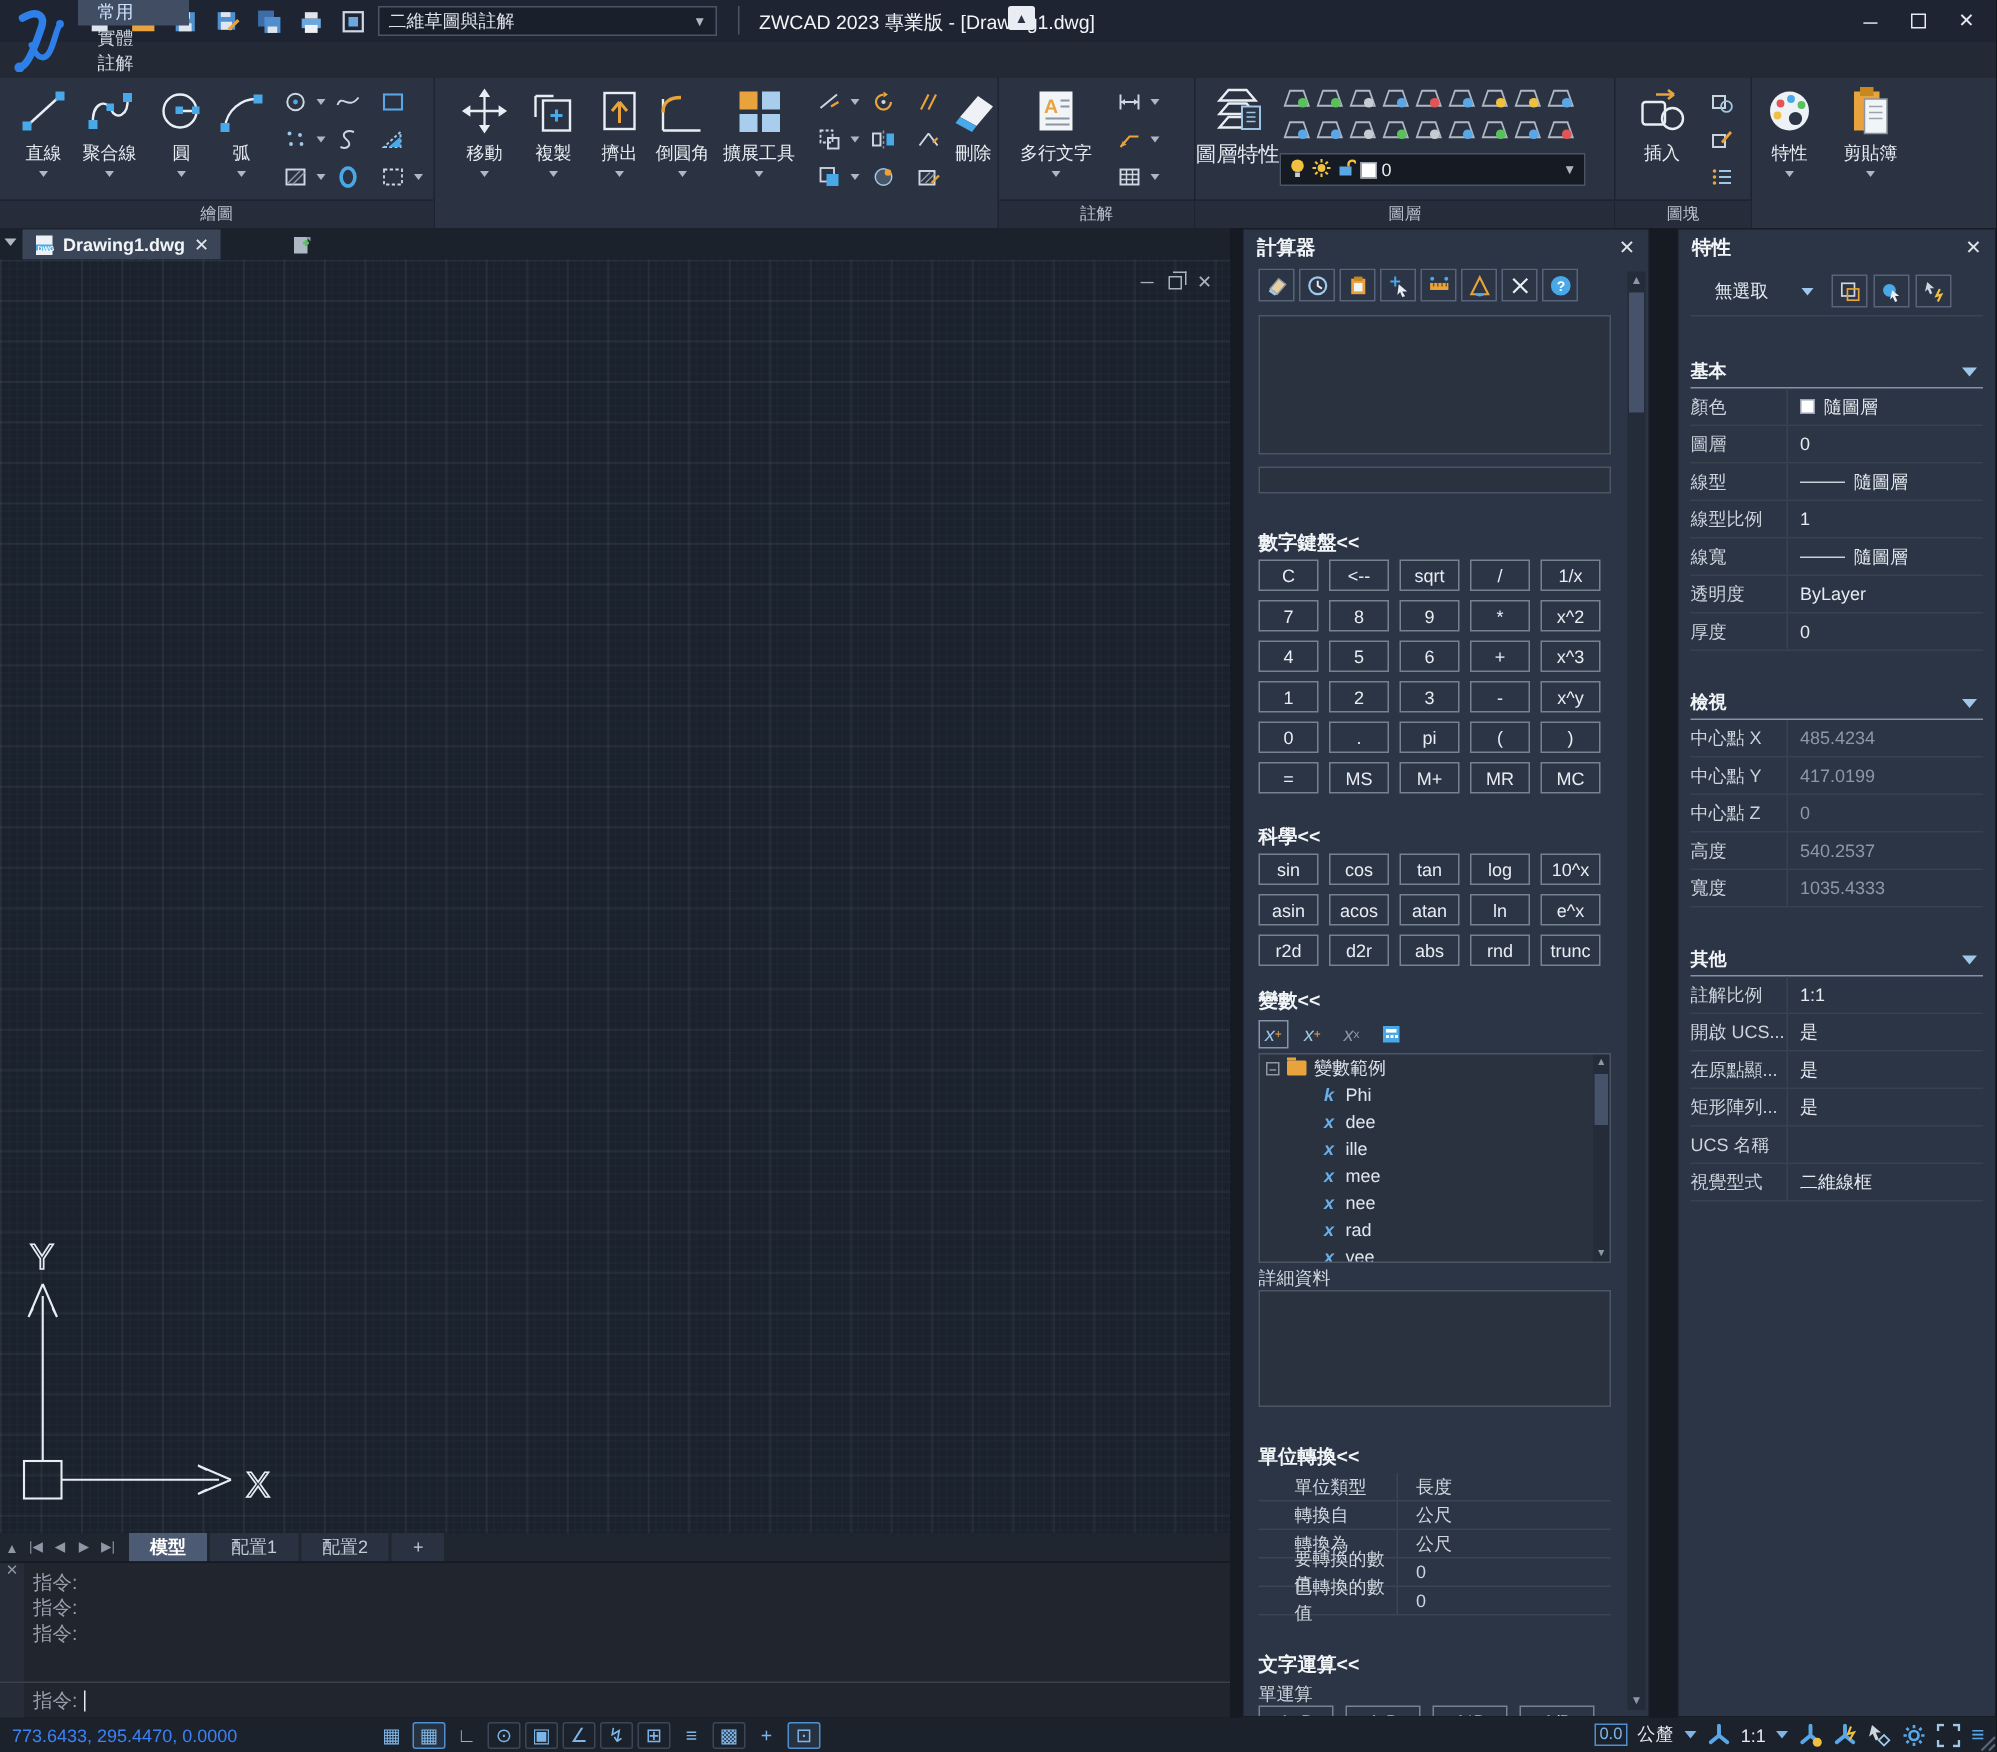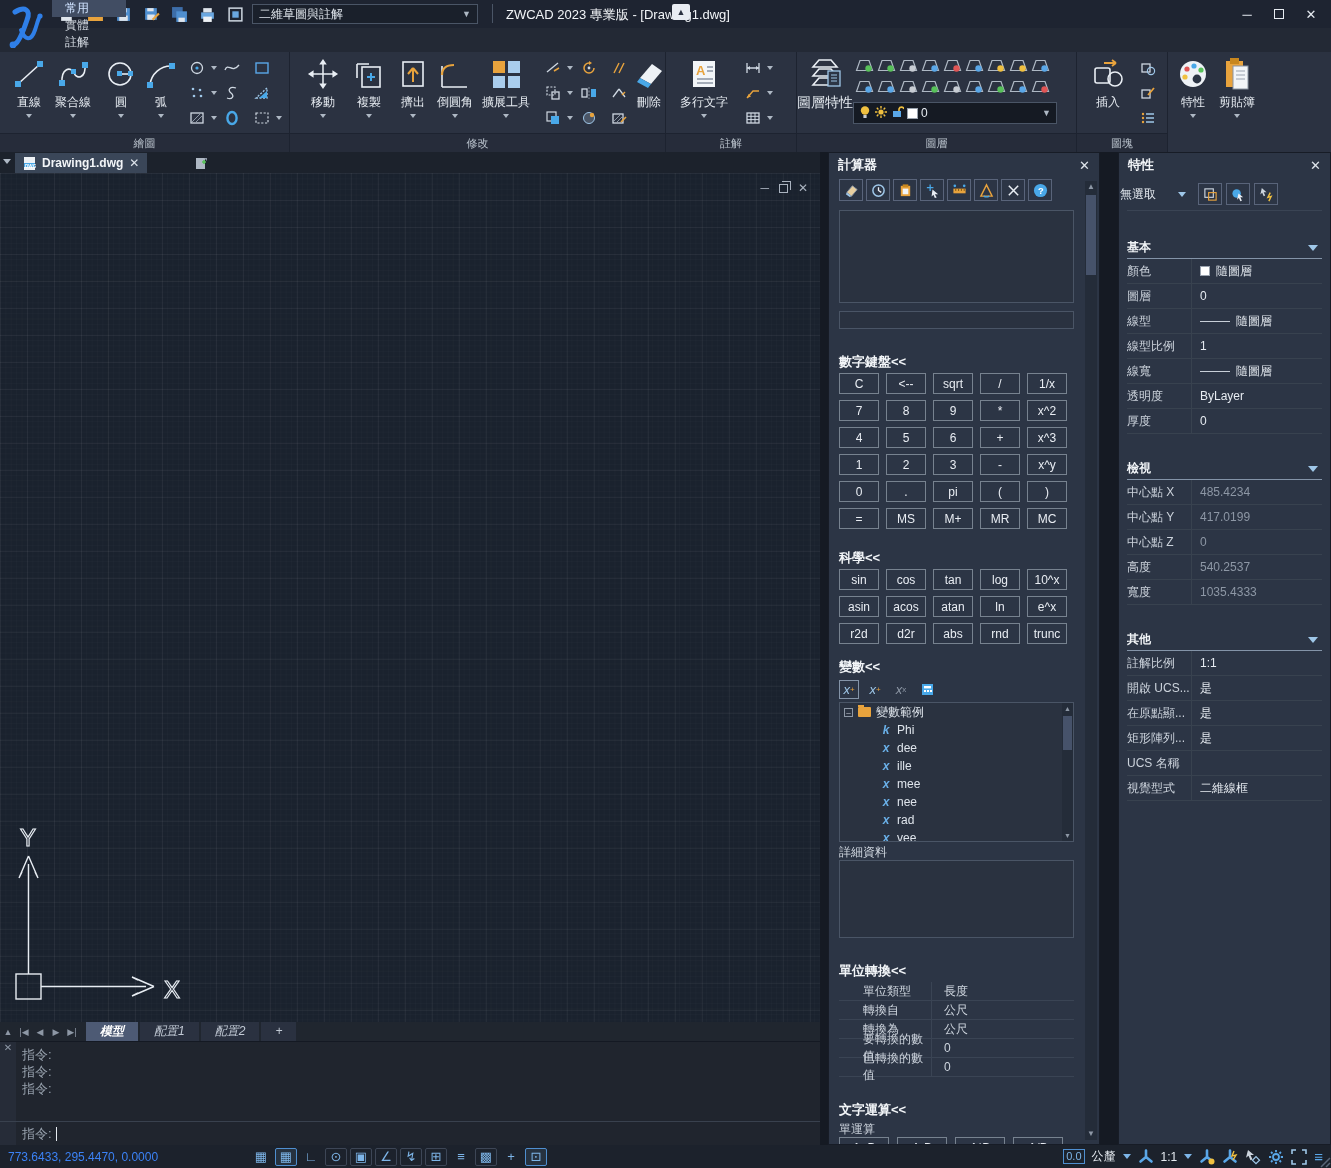--- a/index.html
+++ b/index.html
@@ -121,21 +121,21 @@
   .urow .ul{width:92px;padding-left:24px;}
   .urow .uv{padding-left:12px;border-left:1px solid #3a4454;height:100%;display:flex;align-items:center;flex:1;}
   #singleop{color:#cfd6df;height:16px;}
   #ops{display:flex;gap:8px;}
   #ops .cbtn{width:50px;}
   #calcscroll{position:absolute;right:2px;top:28px;bottom:4px;width:12px;background:#242c39;}
   #calcscroll .up,#calcscroll .dn{position:absolute;left:0;width:12px;height:12px;color:#8d97a5;font-size:8px;text-align:center;line-height:12px;}
   #calcscroll .up{top:0;}#calcscroll .dn{bottom:0;}
   #calcscroll .thumb{position:absolute;left:1px;top:14px;width:10px;height:80px;background:#46526a;}
   
-  #selrow{display:flex;align-items:center;height:26px;padding:0 1px;gap:4px;margin-top:4px;}
+  #selrow{display:flex;align-items:center;height:26px;padding:0 24px;gap:4px;margin-top:4px;}
   #selrow .seltxt{color:#e6ebf1;}
   #selrow .sarr{width:0;height:0;border-left:4px solid transparent;border-right:4px solid transparent;border-top:5px solid #9fc7e8;margin:0 8px 0 18px;}
   .pib{width:24px;height:22px;border:1px solid #59647a;display:flex;align-items:center;justify-content:center;}
   .pib svg{width:15px;height:15px;}
   #selline{height:1px;background:#3a4454;margin:3px 8px 0 8px;}
   #propsecs{position:absolute;left:8px;right:8px;top:84px;}
   .psec{margin-bottom:24px;}
   .phead{height:22px;display:flex;align-items:center;font-weight:bold;color:#f2f5f8;border-bottom:1px solid #8494a8;font-size:12px;}
   .phead .sarr{margin-left:auto;width:0;height:0;border-left:5px solid transparent;border-right:5px solid transparent;border-top:6px solid #9fc7e8;margin-right:4px;}
   .prow{height:25px;display:flex;align-items:center;border-bottom:1px solid #38424f;}
@@ -517,21 +517,20 @@
         </div>
       <div class="bigbtn" style="left:336px;">
         <span class="ic">
             <svg width="36" height="32" viewBox="0 0 36 32">
               <path d="M9 20 L21 6 L31 13 L20 26 Z" fill="#eef2f6"></path>
               <path d="M9 20 L20 26 L17 30 L6 24 Z" fill="#49a8e8"></path>
             </svg>
           </span>
         <span class="lb">刪除</span>
       </div>
-      <div class="rlabel">修改</div>
     </div>
 
     <div class="rpanel" style="left:666px;width:131px;">
       <div class="bigbtn" style="left:10px;width:56px;">
         <span class="ic">
             <svg width="32" height="32" viewBox="0 0 32 32">
               <rect x="5" y="3" width="22" height="26" fill="#f2f5f8"></rect>
               <text x="8" y="17" font-size="13" font-weight="bold" fill="#e8a33d">A</text>
               <path d="M19 9 h6 M19 13 h6 M9 21 h16 M9 25 h16" stroke="#8a94a2" stroke-width="1.4"></path>
             </svg>
@@ -762,21 +761,21 @@
               <circle cx="21" cy="22" r="4.4" fill="#2c3545"></circle>
               <circle cx="11" cy="12" r="2.6" fill="#e05555"></circle>
               <circle cx="18" cy="9" r="2.6" fill="#49a8e8"></circle>
               <circle cx="25" cy="13" r="2.6" fill="#58c15a"></circle>
               <circle cx="9" cy="20" r="2.6" fill="#f0c040"></circle>
             </svg>
           </span>
         <span class="lb">特性</span>
           <span class="car"></span>
       </div>
-      <div class="bigbtn" style="left:46px;">
+      <div class="bigbtn" style="left:56px;">
         <span class="ic">
             <svg width="32" height="34" viewBox="0 0 32 34">
               <rect x="5" y="4" width="17" height="26" fill="#e8a33d"></rect>
               <rect x="9" y="1" width="9" height="6" fill="#c8871f"></rect>
               <rect x="12" y="9" width="15" height="23" fill="#f2f5f8" stroke="#8a94a2"></rect>
               <path d="M15 14 h9 M15 18 h9 M15 22 h9" stroke="#9aa3af" stroke-width="1"></path>
             </svg>
           </span>
         <span class="lb">剪貼簿</span>
           <span class="car"></span>
@@ -822,21 +821,21 @@
       <text x="158" y="182" font-size="24" fill="none" stroke="#e8edf3" stroke-width="1.1">X</text>
     </svg>
   </div>
 
   <div id="laybar">
     <span class="lnav">▲</span>
     <span class="lnav">|◀</span>
     <span class="lnav">◀</span>
     <span class="lnav">▶</span>
     <span class="lnav" style="margin-right:6px;">▶|</span>
-    <span id="laytabs" style="display:flex;font-style:italic;">
+    <span id="laytabs" style="display:flex;">
         <div class="ltab active">模型</div>
         <div class="ltab">配置1</div>
         <div class="ltab">配置2</div>
         <div class="ltab">+</div>
       </span>
   </div>
 
   <div id="cmd">
     <div id="cmdstrip"><span>✕</span></div>
     <div id="cmdhist">

